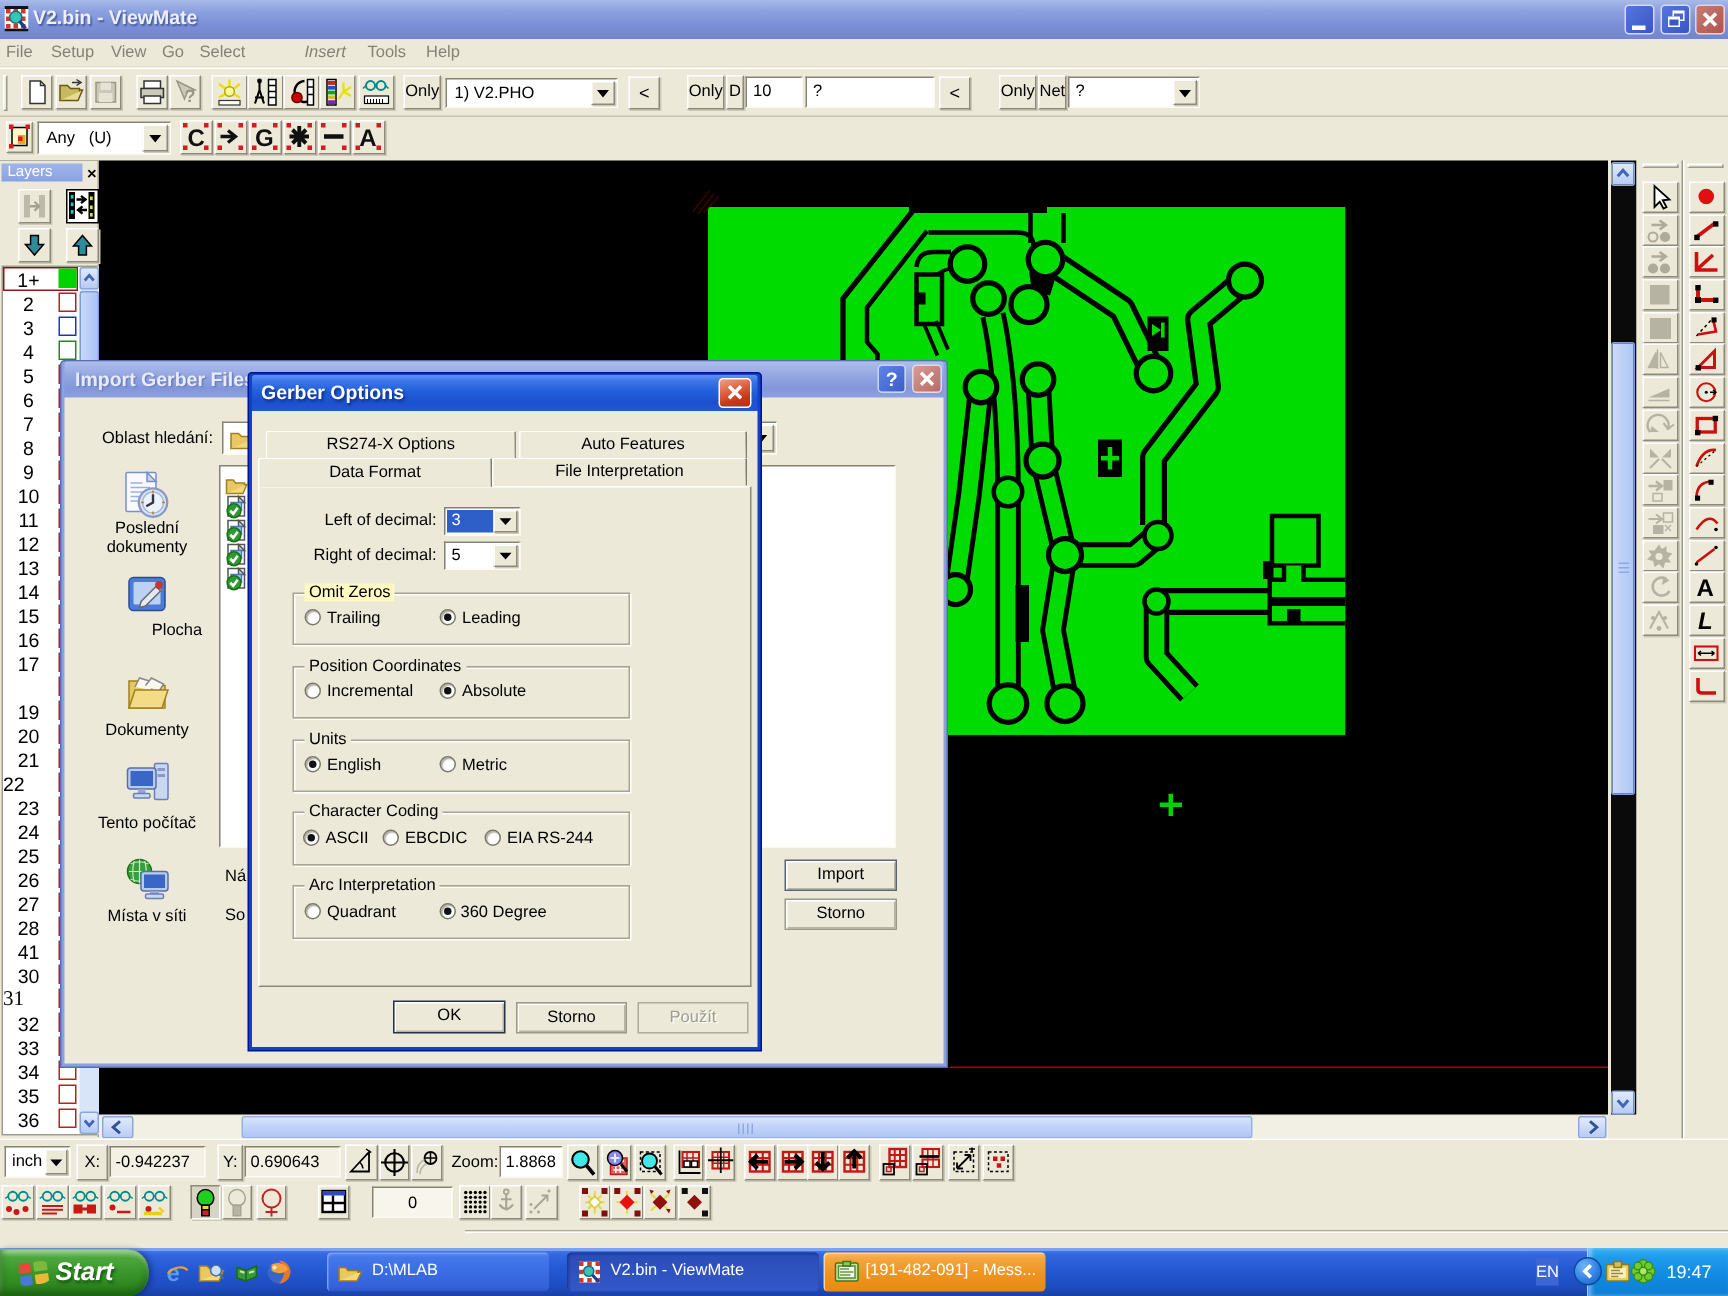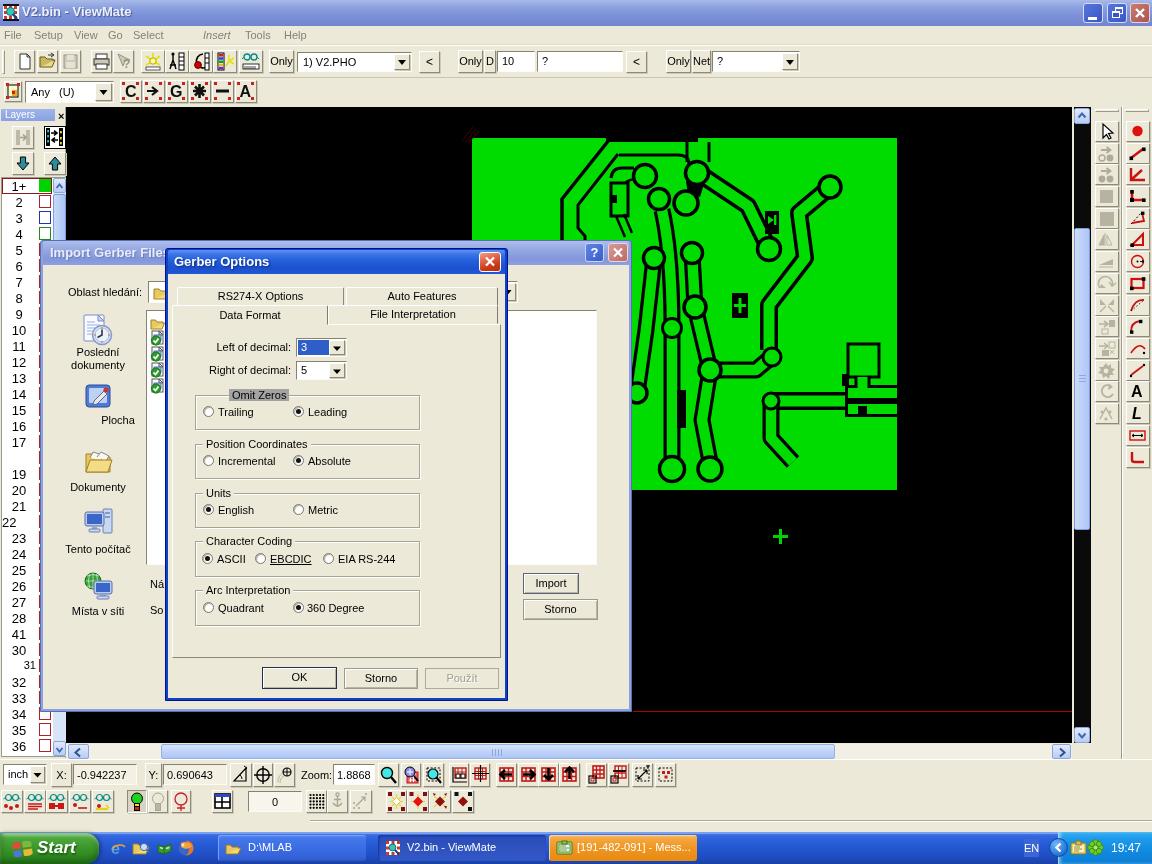--- a/index.html
+++ b/index.html
@@ -532,21 +532,21 @@
       <div class="abs" style="left:0;top:401px;width:34px;text-align:center;font-size:13px;">26</div>
       <div class="abs" style="left:37px;top:401px;width:12px;height:13px;background:#fff;border:1px solid #B22222;"></div>
       <div class="abs" style="left:0;top:417px;width:34px;text-align:center;font-size:13px;">27</div>
       <div class="abs" style="left:37px;top:417px;width:12px;height:13px;background:#fff;border:1px solid #B22222;"></div>
       <div class="abs" style="left:0;top:433px;width:34px;text-align:center;font-size:13px;">28</div>
       <div class="abs" style="left:37px;top:433px;width:12px;height:13px;background:#fff;border:1px solid #B22222;"></div>
       <div class="abs" style="left:0;top:449px;width:34px;text-align:center;font-size:13px;">41</div>
       <div class="abs" style="left:37px;top:449px;width:12px;height:13px;background:#fff;border:1px solid #B22222;"></div>
       <div class="abs" style="left:0;top:465px;width:34px;text-align:center;font-size:13px;">30</div>
       <div class="abs" style="left:37px;top:465px;width:12px;height:13px;background:#fff;border:1px solid #B22222;"></div>
-      <div class="abs" style="left:0;top:481px;width:34px;text-align:right;font-size:11px;">31</div>
+      <div class="abs" style="left:0;top:481px;width:34px;text-align:left;font-size:14px;font-family:Liberation Serif, serif;">31</div>
       <div class="abs" style="left:37px;top:481px;width:12px;height:13px;background:#fff;border:1px solid #B22222;"></div>
       <div class="abs" style="left:0;top:497px;width:34px;text-align:center;font-size:13px;">32</div>
       <div class="abs" style="left:37px;top:497px;width:12px;height:13px;background:#fff;border:1px solid #B22222;"></div>
       <div class="abs" style="left:0;top:513px;width:34px;text-align:center;font-size:13px;">33</div>
       <div class="abs" style="left:37px;top:513px;width:12px;height:13px;background:#fff;border:1px solid #B22222;"></div>
       <div class="abs" style="left:0;top:529px;width:34px;text-align:center;font-size:13px;">34</div>
       <div class="abs" style="left:37px;top:529px;width:12px;height:13px;background:#fff;border:1px solid #B22222;"></div>
       <div class="abs" style="left:0;top:545px;width:34px;text-align:center;font-size:13px;">35</div>
       <div class="abs" style="left:37px;top:545px;width:12px;height:13px;background:#fff;border:1px solid #B22222;"></div>
       <div class="abs" style="left:0;top:561px;width:34px;text-align:center;font-size:13px;">36</div>
@@ -940,21 +940,21 @@
       <svg width="16" height="16" style="position:absolute;left:3px;top:67px">
         <rect x="2" y="1" width="11" height="13" fill="#fff" stroke="#555"></rect>
         <path d="M9 1 l4 4 h-4 z" fill="#D0D8E8" stroke="#555"></path>
         <rect x="4" y="5" width="7" height="5" fill="#9CC6E8" stroke="#4A7AB8"></rect>
         <circle cx="6" cy="10.5" r="4.6" fill="#2F9A2F" stroke="#1A701A"></circle>
         <path d="M3.5 10.5 l2 2 l3 -4" stroke="#fff" stroke-width="1.7" fill="none"></path>
       </svg>
  </div>
  <div class="lbl" style="left:110px;top:338px;">Ná</div>
  <div class="lbl" style="left:110px;top:364px;">So</div>
- <div class="abs" style="left:483px;top:333px;width:56px;height:21px;background:#ECE9D8;border:1px solid #5A6478;box-shadow:inset 1px 1px 0 #fff,inset -1px -1px 0 #B8B4A4;font-size:11px;text-align:center;line-height:19px;">Import</div>
+ <div class="abs" style="left:483px;top:333px;width:75px;height:21px;background:#ECE9D8;border:1px solid #5A6478;box-shadow:inset 1px 1px 0 #fff,inset -1px -1px 0 #B8B4A4;font-size:11px;text-align:center;line-height:19px;">Import</div>
  <div class="abs" style="left:483px;top:359px;width:75px;height:21px;background:#ECE9D8;border:1px solid #9C9A8A;box-shadow:inset 1px 1px 0 #fff,inset -1px -1px 0 #B8B4A4;font-size:11px;text-align:center;line-height:19px;">Storno</div>
 </div>
 
 <div class="abs" id="gerber" style="left:165px;top:248px;width:388px;height:453px;">
  <div class="abs" style="left:0;top:0;width:343px;height:453px;background:#1042C8;border:1px solid #00138C;border-radius:3px 3px 0 0;"></div>
  <div class="abs" style="left:3px;top:2px;width:337px;height:24px;border-radius:2px 2px 0 0;background:linear-gradient(180deg,#5E92F0 0%,#3B74E8 18%,#2260DB 45%,#1C50CE 75%,#2257D4 100%);"></div>
  <div class="abs" style="left:9px;top:6px;font-size:13px;font-weight:bold;color:#fff;text-shadow:1px 1px 2px #0A2A80;">Gerber Options</div>
  <div class="abs" style="left:314px;top:4px;width:22px;height:20px;border-radius:3px;background:linear-gradient(160deg,#F0A088 0%,#E06848 35%,#C83818 70%,#B83010 100%);border:1px solid #fff;"><svg width="20" height="18">
         <path d="M6 4.5 L14 12.5 M14 4.5 L6 12.5" stroke="#fff" stroke-width="2.3"></path>
       </svg></div>
@@ -975,21 +975,21 @@
  </div>
  <div class="lbl" style="left:0px;top:116px;width:126px;text-align:right;">Right of decimal:</div>
  <div class="sunk" style="left:131px;top:113px;width:51px;height:19px;">
   <div class="abs" style="left:4px;top:2px;font-size:11px;">5</div>
   <div class="btn" style="right:1px;top:1px;width:16px;height:15px;"><svg width="14" height="13">
           <path d="M3 4.5 l4 4.5 l4 -4.5 z" fill="#000"></path>
         </svg></div>
  </div>
 
  <div class="grp" style="left:30px;top:147px;width:225px;height:35px;"></div>
- <div class="lbl" style="left:38px;top:141px;background:#a3a3a3;padding:0 3px;margin-left:26px;">Omit Zeros</div>
+ <div class="lbl" style="left:38px;top:141px;background:#fef9c3;padding:0 3px;">Omit Zeros</div>
  <div class="radio" style="left:38px;top:158px;"></div>
     <div class="radio on" style="left:128px;top:158px;"></div>
  <div class="lbl" style="left:53px;top:158px;">Trailing</div>
  <div class="lbl" style="left:143px;top:158px;">Leading</div>
  <div class="grp" style="left:30px;top:196px;width:225px;height:35px;"></div>
  <div class="lbl" style="left:38px;top:190px;background:#ECE9D8;padding:0 3px;">Position Coordinates</div>
  <div class="radio" style="left:38px;top:207px;"></div>
     <div class="radio on" style="left:128px;top:207px;"></div>
  <div class="lbl" style="left:53px;top:207px;">Incremental</div>
  <div class="lbl" style="left:143px;top:207px;">Absolute</div>
@@ -998,21 +998,21 @@
  <div class="radio on" style="left:38px;top:256px;"></div>
     <div class="radio" style="left:128px;top:256px;"></div>
  <div class="lbl" style="left:53px;top:256px;">English</div>
  <div class="lbl" style="left:143px;top:256px;">Metric</div>
  <div class="grp" style="left:30px;top:293px;width:225px;height:36px;"></div>
  <div class="lbl" style="left:38px;top:287px;background:#ECE9D8;padding:0 3px;">Character Coding</div>
  <div class="radio on" style="left:37px;top:305px;"></div>
     <div class="radio" style="left:90px;top:305px;"></div>
     <div class="radio" style="left:158px;top:305px;"></div>
  <div class="lbl" style="left:52px;top:305px;">ASCII</div>
- <div class="lbl" style="left:105px;top:305px;text-decoration:underline;">EBCDIC</div>
+ <div class="lbl" style="left:105px;top:305px;">EBCDIC</div>
  <div class="lbl" style="left:173px;top:305px;">EIA RS-244</div>
  <div class="grp" style="left:30px;top:342px;width:225px;height:36px;"></div>
  <div class="lbl" style="left:38px;top:336px;background:#ECE9D8;padding:0 3px;">Arc Interpretation</div>
  <div class="radio" style="left:38px;top:354px;"></div>
     <div class="radio on" style="left:128px;top:354px;"></div>
  <div class="lbl" style="left:53px;top:354px;">Quadrant</div>
  <div class="lbl" style="left:142px;top:354px;">360 Degree</div>
 
  <div class="abs" style="left:97px;top:419px;width:75px;height:22px;background:#ECE9D8;border:1.5px solid #283048;box-shadow:inset 1px 1px 0 #fff,inset -1px -1px 0 #B8B4A4;font-size:11px;text-align:center;line-height:19px;">OK</div>
  <div class="abs" style="left:179px;top:420px;width:74px;height:21px;background:#ECE9D8;border:1px solid #9C9A8A;box-shadow:inset 1px 1px 0 #fff,inset -1px -1px 0 #B8B4A4;font-size:11px;text-align:center;line-height:19px;">Storno</div>

